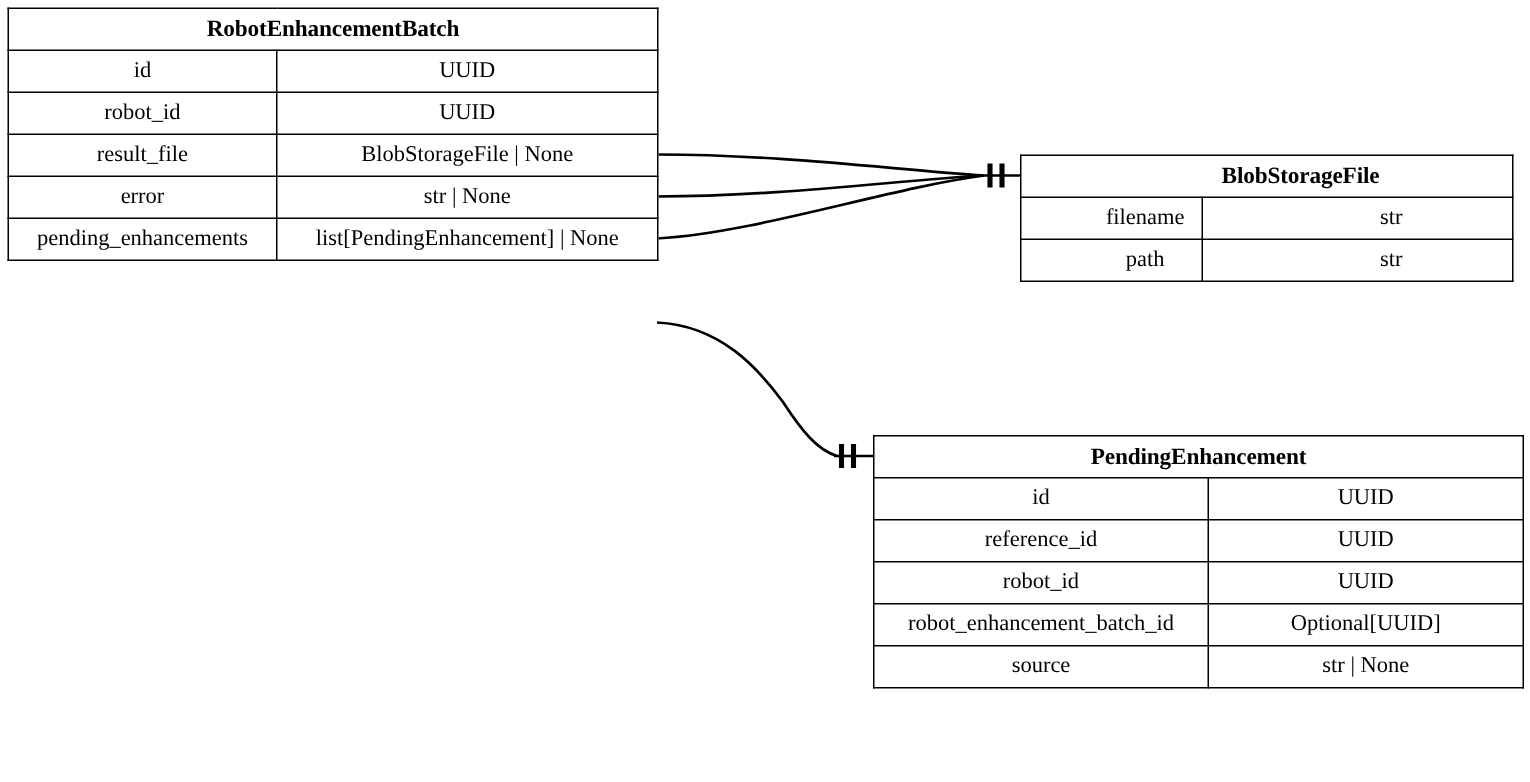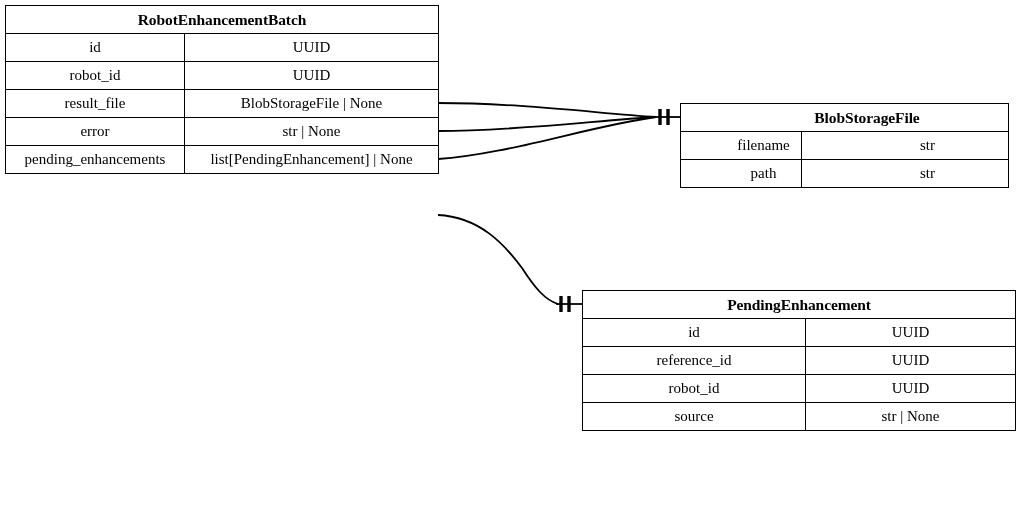--- a/index.html
+++ b/index.html
@@ -184,19 +184,23 @@
     </tr>
     <tr>
       <td class="col-name">reference_id</td>
       <td class="col-type">UUID</td>
     </tr>
     <tr>
       <td class="col-name">robot_id</td>
       <td class="col-type">UUID</td>
     </tr>
     <tr>
+      <td class="col-name">robot_enhancement_batch_id</td>
+      <td class="col-type">Optional[UUID]</td>
+    </tr>
+    <tr>
       <td class="col-name">source</td>
       <td class="col-type">str | None</td>
     </tr>
   </tbody>
     </table>
 
 </div>
 
 </body></html>

